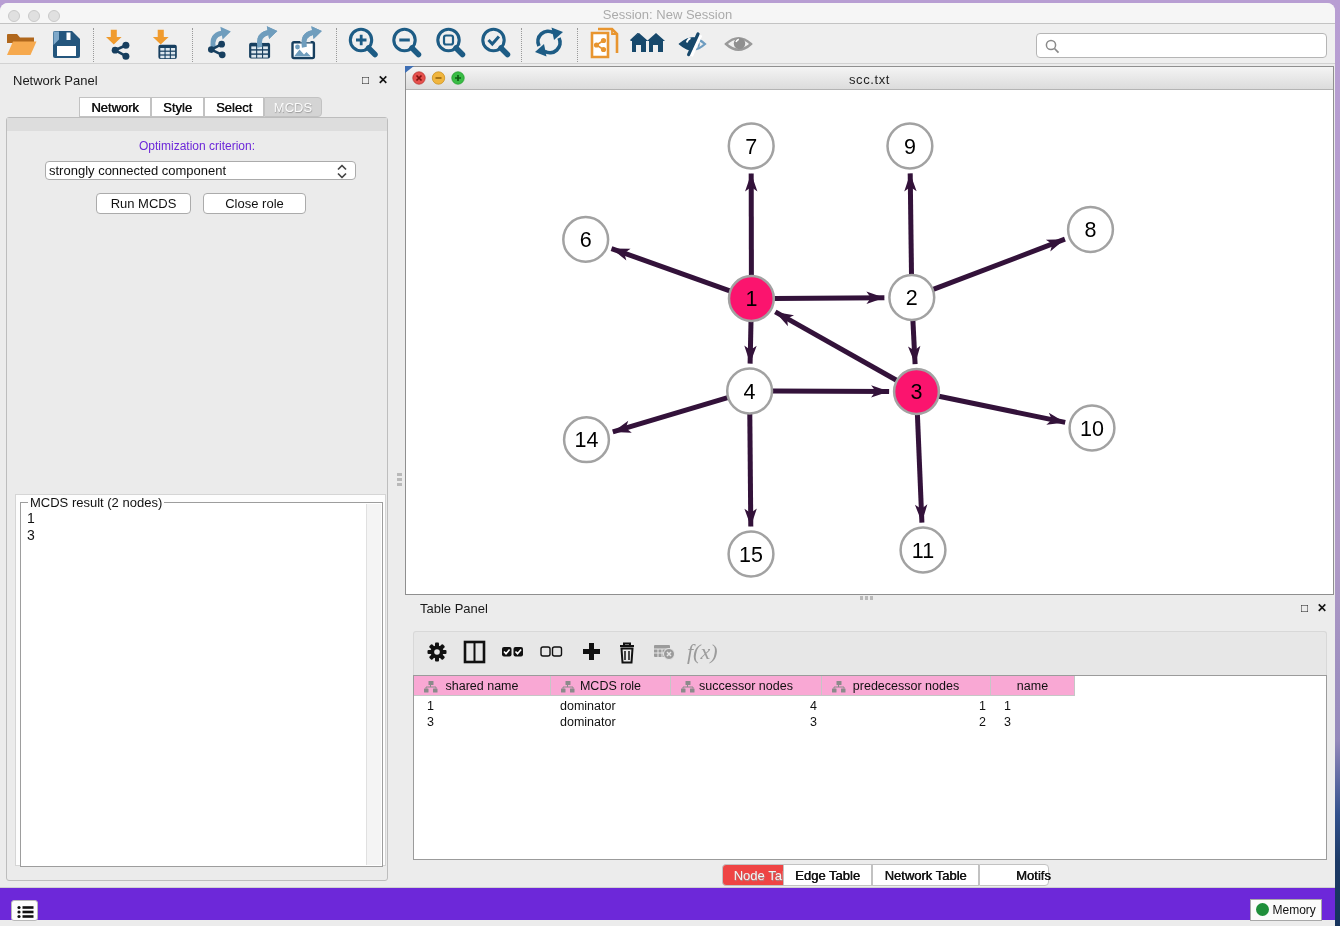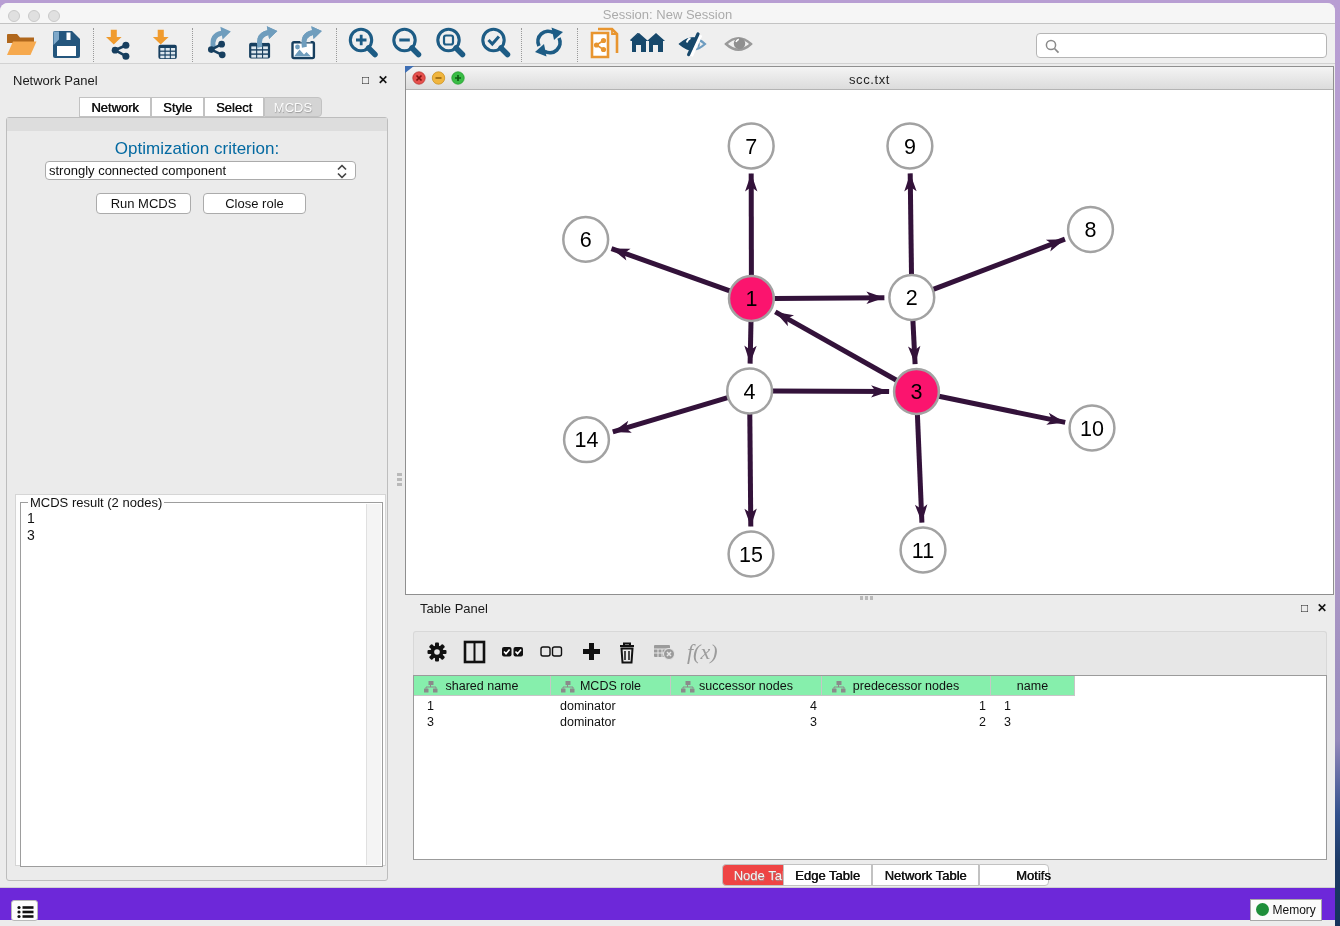--- a/index.html
+++ b/index.html
@@ -22,21 +22,21 @@
   background:#fff; border:1px solid #b5b5b5; border-radius:4px; }
 
 #cp-title { position:absolute; left:13px; top:70px; font-size:13px; color:#1a1a1a; }
 .wicon { position:absolute; font-size:12px; color:#111; }
 .cptab { position:absolute; top:94px; height:20px; background:#fff;
   border:1px solid #c2c2c2; font-size:13px; font-weight:400; color:#111;
   text-align:center; line-height:20px; text-shadow:0.5px 0 0 #111; }
 #cp-content { position:absolute; left:6px; top:114px; width:382px; height:764px;
   background:#ebebeb; border:1px solid #bdbdbd; border-radius:3px; }
 #opt-label { position:absolute; left:0; top:21px; width:100%; text-align:center;
-  font-size:17px; color:#0369a1; }
+  font-size:12px; color:#6d28d9; }
 #opt-select { position:absolute; left:38px; top:43px; width:311px; height:19px;
   background:#fff; border:1px solid #ababab; border-radius:4px;
   font-size:13px; color:#111; line-height:17px; padding-left:3px; }
 .btn { position:absolute; top:75px; height:21px; background:#fff;
   border:1px solid #ababab; border-radius:4px; font-size:13px; color:#111;
   text-align:center; line-height:19px; }
 #mcds-box { position:absolute; left:8px; top:376px; width:371px; height:372px;
   background:#fdfdfd; border:1px solid #d5d5d5; }
 #mcds-fs { position:absolute; left:4px; top:7px; width:363px; height:365px;
   border:1px solid #9d9d9d; background:#fff; }
@@ -49,21 +49,21 @@
   background:linear-gradient(180deg,#f4f4f4,#dcdcdc); border-bottom:1px solid #b4b4b4; }
 #netname { position:absolute; top:5px; width:100%; text-align:center;
   font-size:13px; font-weight:400; letter-spacing:0.6px; color:#1f1f1f; }
 
 #tp-title { position:absolute; left:420px; top:598px; font-size:13px; color:#1a1a1a; }
 #tp-toolbar { position:absolute; left:413px; top:628px; width:914px; height:44px;
   background:#e7e7e7; border:1px solid #d8d8d8; border-bottom:none; border-radius:3px 3px 0 0; }
 #tp-table { position:absolute; left:413px; top:672px; width:914px; height:185px;
   background:#fff; border:1px solid #9b9b9b; }
 .th { position:absolute; top:0; height:20px; border-right:1px solid #c6c6c6;
-  border-bottom:1px solid #c6c6c6; background:#86efac; font-size:12.5px; color:#111;
+  border-bottom:1px solid #c6c6c6; background:#f9a8d4; font-size:12.5px; color:#111;
   text-align:center; line-height:20px; }
 .td { position:absolute; font-size:12.5px; color:#111; height:16px; line-height:16px; }
 .tptab { position:absolute; top:861px; height:22px; background:#fff;
   border:1px solid #c2c2c2; border-radius:4px; font-size:13px; font-weight:400; text-shadow:0.5px 0 0 #111;
   color:#111; text-align:center; line-height:21px; }
 
 #statusbar { position:absolute; left:0; top:884px; width:100%; height:33px;
   background:#6d28d9; border-top:1px solid #d0d0d0; }
 #listbtn { position:absolute; left:11px; top:12px; width:27px; height:21px;
   background:#fdfdfd; border:1px solid #b9b9b9; border-radius:3px; }

